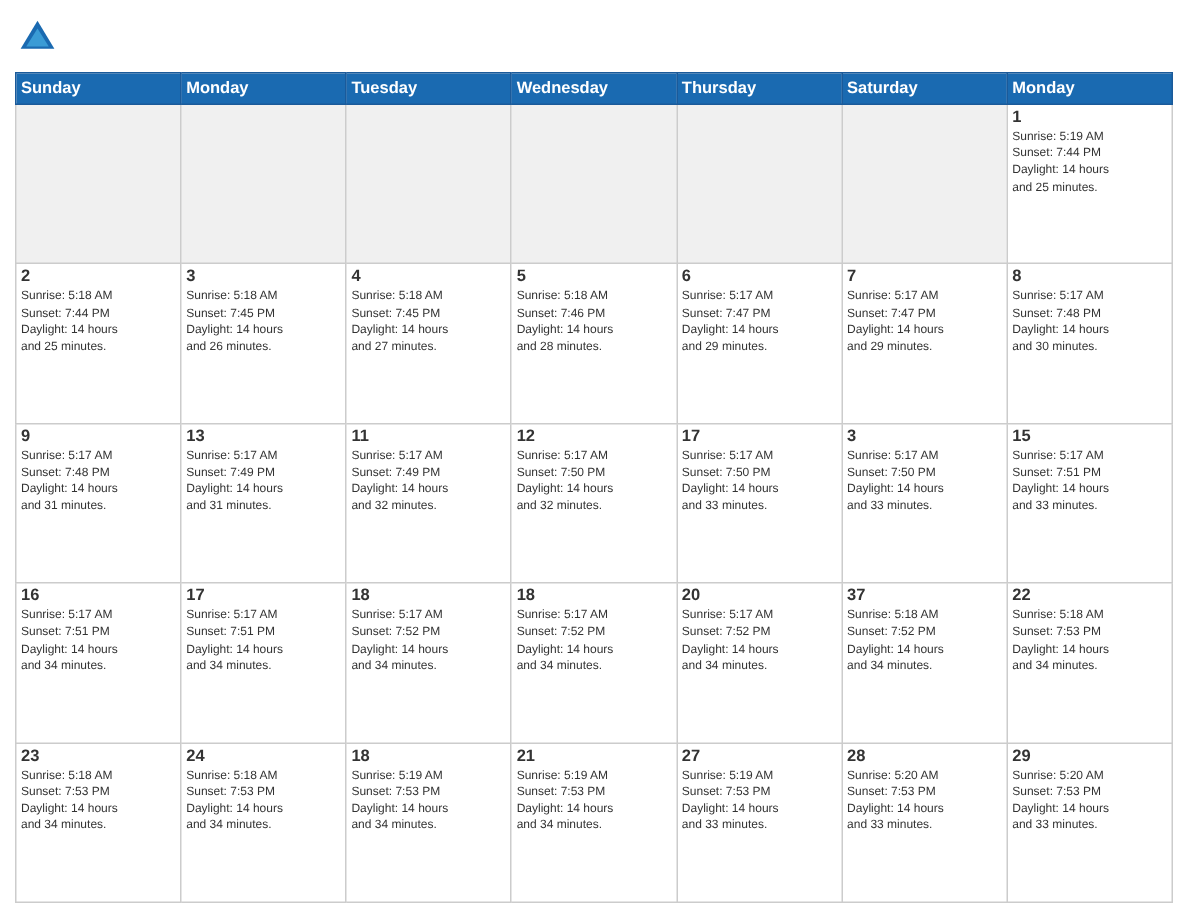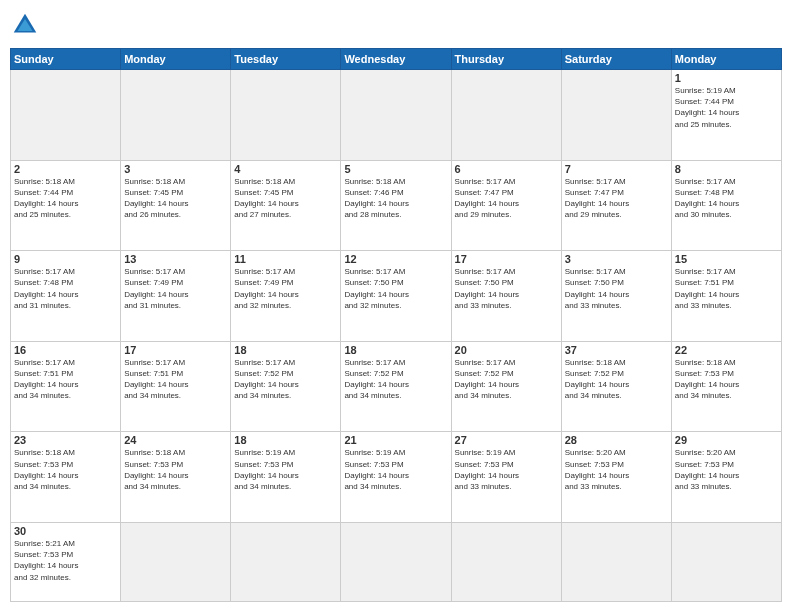--- a/index.html
+++ b/index.html
@@ -331,30 +331,15 @@
 and 33 minutes.</div>
           </td>
           <td>
             <span class="day-num">29</span>
             <div class="day-info" style="white-space: pre-line;">Sunrise: 5:20 AM
 Sunset: 7:53 PM
 Daylight: 14 hours
 and 33 minutes.</div>
           </td>
         </tr>
-        <tr>
-          <td style="height: 58px;">
-            <span class="day-num">30</span>
-            <div class="day-info" style="white-space: pre-line;">Sunrise: 5:21 AM
-Sunset: 7:53 PM
-Daylight: 14 hours
-and 32 minutes.</div>
-          </td>
-          <td class="empty" style="height: 58px;"></td>
-          <td class="empty" style="height: 58px;"></td>
-          <td class="empty" style="height: 58px;"></td>
-          <td class="empty" style="height: 58px;"></td>
-          <td class="empty" style="height: 58px;"></td>
-          <td class="empty" style="height: 58px;"></td>
-        </tr>
       </tbody>
   </table>
 </div>
 
 </body></html>

